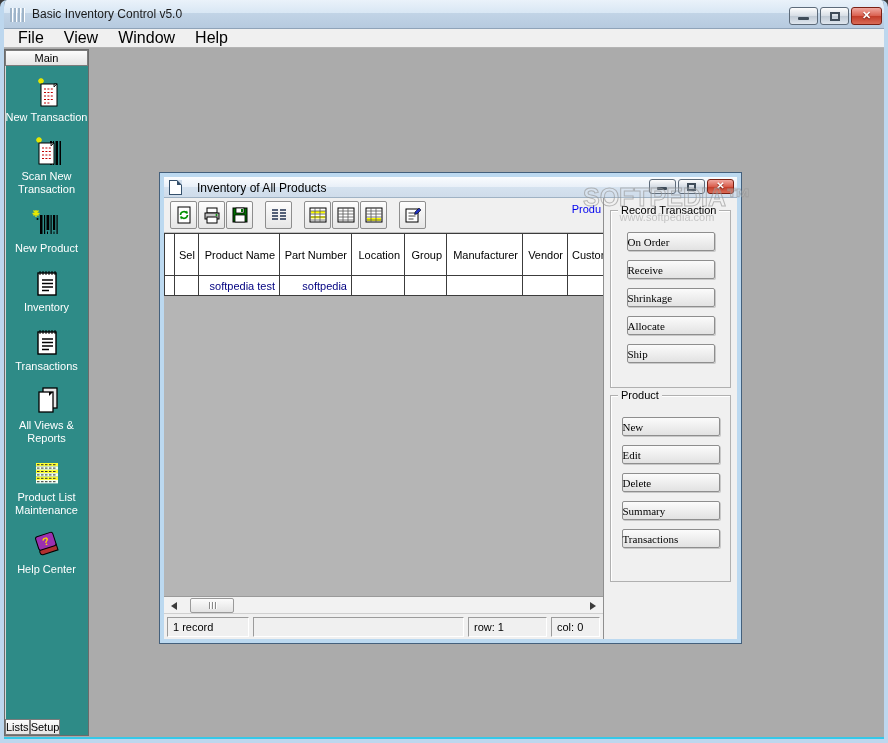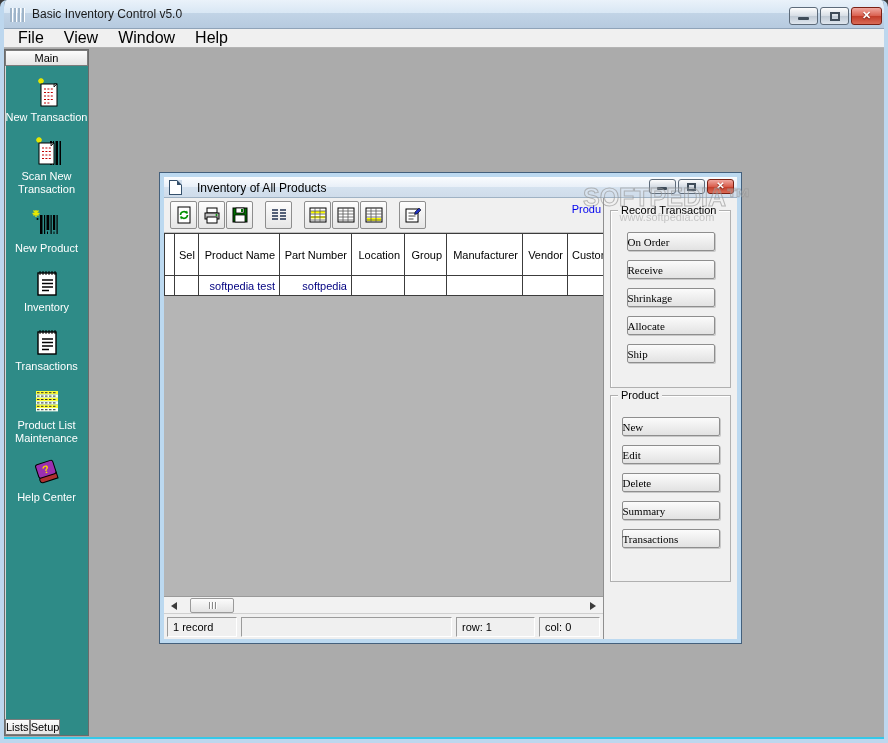--- a/index.html
+++ b/index.html
@@ -88,21 +88,21 @@
   .tri-r { width:0; height:0; border-style:solid; border-width:4px 0 4px 6px; border-color:transparent transparent transparent #3c3c3c; }
   .sb-thumb { position:absolute; left:26px; top:1px; width:44px; height:15px; background:linear-gradient(#fbfbfb,#e3e3e3);
     border:1px solid #9a9a9a; border-radius:2px; display:flex; align-items:center; justify-content:center; gap:2px; }
   .sb-thumb i { width:1px; height:7px; background:#8a8a8a; box-shadow:1px 0 0 #fff; }
 
   
   .statusbar { height:26px; flex:none; background:#f0f0f0; border-top:1px solid #d0d0d0;
     display:flex; align-items:center; padding:0 3px; gap:4px; }
   .status-panel { height:20px; border:1px solid; border-color:#9b9b9b #fff #fff #9b9b9b; background:#f0f0f0;
     font-size:11px; color:#000; line-height:18px; padding:0 5px; overflow:hidden; white-space:nowrap; }
-  .sp-records { width:70px; } .sp-empty { width:211px; } .sp-row { width:79px; } .sp-col { flex:1; }
+  .sp-records { width:82px; } .sp-empty { width:211px; } .sp-row { width:79px; } .sp-col { flex:1; }
 
   
   .right-col { flex:1; background:#f0f0f0; padding:7px 6px 0 6px; }
   .groupbox { position:relative; border:1px solid #b0b0b0; box-shadow:inset 1px 1px 0 #fff; margin-bottom:7px; }
   .groupbox .gb-label { position:absolute; top:-7px; left:7px; background:#f0f0f0; padding:0 3px; font-size:11px; color:#000; white-space:nowrap; }
   .gb-buttons { display:flex; flex-direction:column; align-items:center; }
   .pushbtn { height:19px; border:1px solid #8e8e8e; border-radius:2px; background:linear-gradient(#fbfbfb,#e2e2e2);
     font-size:11px; color:#000; font-family:Liberation Serif, serif; line-height:16px; text-align:left;
     box-shadow:1px 1px 0 #c8c8c8; }
   .gb-rt { height:178px; margin-top:5px; }
@@ -225,20 +225,30 @@
           <span class="icon">
             <svg viewBox="0 0 34 34" width="34" height="34">
               <rect x="8" y="7" width="18" height="22" fill="#fff" stroke="#000" stroke-width="1.4"></rect>
               <path d="M10 5v4M13 5v4M16 5v4M19 5v4M22 5v4M25 5v4" stroke="#000" stroke-width="1"></path>
               <path d="M12 14h11M12 17.5h11M12 21h11M12 24.5h7" stroke="#000" stroke-width="1.6"></path>
             </svg>
           </span>
           <span class="lbl">Transactions</span>
         </div>
 
+        <div class="side-item">
+          <span class="icon">
+            <svg viewBox="0 0 34 34" width="34" height="34">
+              <rect x="13" y="4" width="14" height="20" fill="#e8e8e8" stroke="#000" stroke-width="1.3"></rect>
+              <rect x="9" y="8" width="14" height="20" fill="#fff" stroke="#000" stroke-width="1.3"></rect>
+              <path d="M23 8l-4 4v-4z" fill="#000"></path>
+            </svg>
+          </span>
+          <span class="lbl">All Views &amp; Reports</span>
+        </div>
 
         <div class="side-item">
           <span class="icon">
             <svg viewBox="0 0 34 34" width="34" height="34">
               <g>
                 <rect x="6" y="7" width="22" height="3.4" fill="#ffff33"></rect>
                 <rect x="6" y="10.4" width="22" height="3.4" fill="#f4fff4"></rect>
                 <rect x="6" y="13.8" width="22" height="3.4" fill="#ffff33"></rect>
                 <rect x="6" y="17.2" width="22" height="3.4" fill="#f4fff4"></rect>
                 <rect x="6" y="20.6" width="22" height="3.4" fill="#ffff33"></rect>

